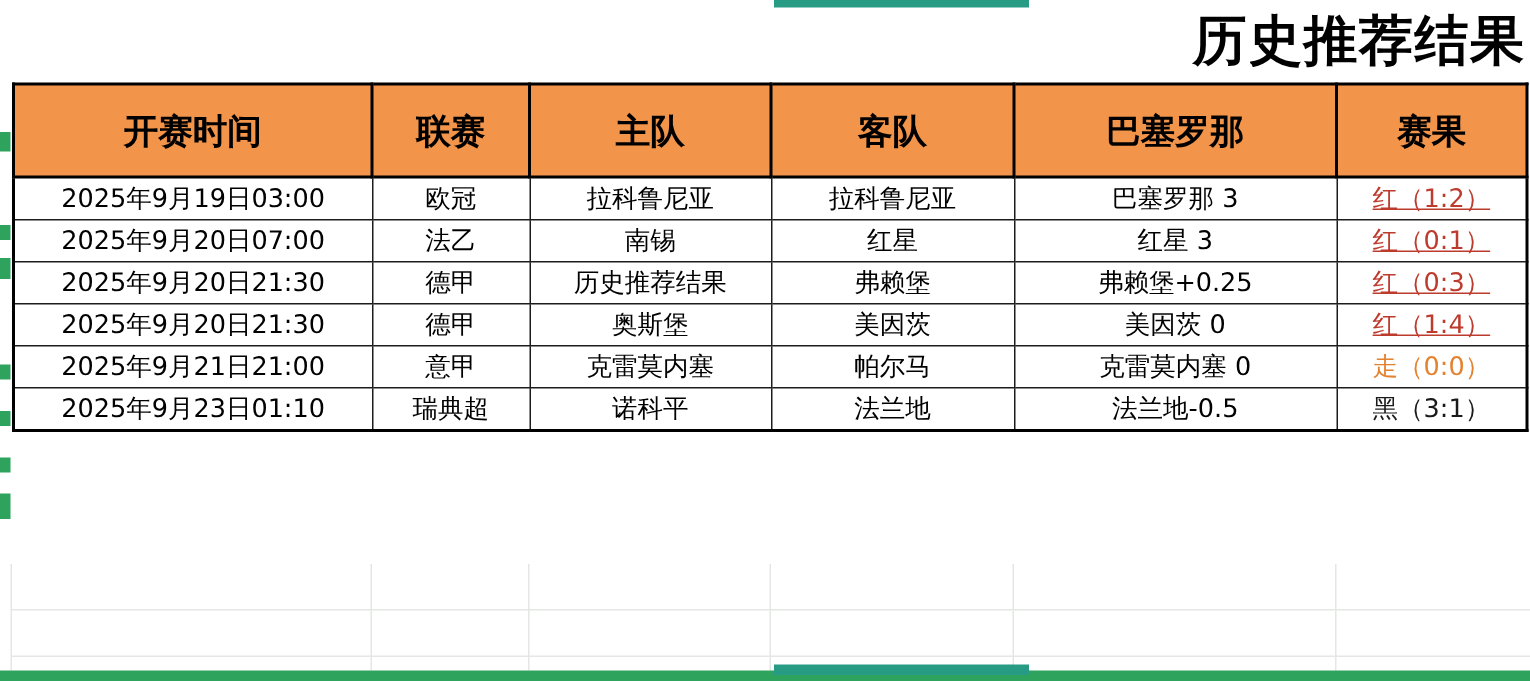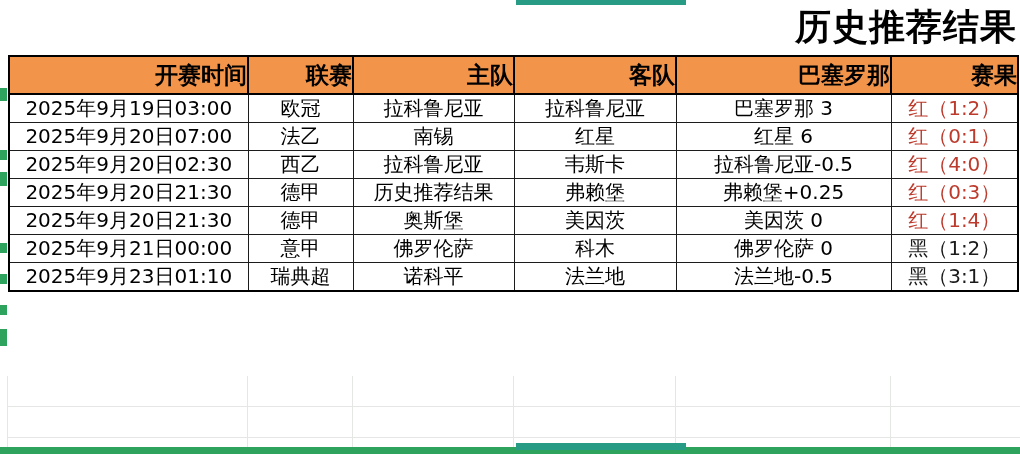--- a/index.html
+++ b/index.html
@@ -25,34 +25,34 @@
     position:absolute; left:8px; top:55px;
     border-collapse:collapse; table-layout:fixed;
     border:2px solid #000;
     background:#fff;
   }
   table.results th {
     background:var(--header-bg);
     border:2.5px solid #000;
     height:36px;
     font-size:23px; font-weight:bold;
-    text-align:right; padding:0;
+    text-align:center; padding:12px;
     white-space:nowrap;
   }
   table.results td {
     border:1.5px solid #1c1c1c;
     height:27px;
-    font-size:20px;
+    font-size:17px;
     text-align:center; vertical-align:middle;
     padding:0 3px;
     white-space:nowrap;
     overflow:hidden;
     margin-left:30px;
   }
-  td.res-red    { color:var(--res-red); }
+  td.res-red    { color:var(--res-red);text-decoration:underline; }
   td.res-orange { color:var(--res-orange); }
   td.res-black  { color:var(--res-black); }
 
   .vline { position:absolute; width:1px; background:#e4e7e4; }
   .hline { position:absolute; height:1px; background:#e4e7e4; }
 
   .sliver { position:absolute; left:0; width:7px; background:var(--sheet-green); }
 
   .green-strip {
     position:absolute; left:0; top:447px; width:1020px; height:7px;
@@ -106,54 +106,46 @@
         <td>拉科鲁尼亚</td>
         <td>拉科鲁尼亚</td>
         <td>巴塞罗那 3</td>
         <td class="res-red">红（1:2）</td>
       </tr>
       <tr>
         <td>2025年9月20日07:00</td>
         <td>法乙</td>
         <td>南锡</td>
         <td>红星</td>
-        <td>红星 6</td>
+        <td>红星 3</td>
         <td class="res-red">红（0:1）</td>
-      </tr>
-      <tr>
-        <td>2025年9月20日02:30</td>
-        <td>西乙</td>
-        <td>拉科鲁尼亚</td>
-        <td>韦斯卡</td>
-        <td>拉科鲁尼亚-0.5</td>
-        <td class="res-red">红（4:0）</td>
       </tr>
       <tr>
         <td>2025年9月20日21:30</td>
         <td>德甲</td>
         <td>历史推荐结果</td>
         <td>弗赖堡</td>
         <td>弗赖堡+0.25</td>
         <td class="res-red">红（0:3）</td>
       </tr>
       <tr>
         <td>2025年9月20日21:30</td>
         <td>德甲</td>
         <td>奥斯堡</td>
         <td>美因茨</td>
         <td>美因茨 0</td>
         <td class="res-red">红（1:4）</td>
       </tr>
       <tr>
-        <td>2025年9月21日00:00</td>
+        <td>2025年9月21日21:00</td>
         <td>意甲</td>
-        <td>佛罗伦萨</td>
-        <td>科木</td>
-        <td>佛罗伦萨 0</td>
-        <td class="res-black">黑（1:2）</td>
+        <td>克雷莫内塞</td>
+        <td>帕尔马</td>
+        <td>克雷莫内塞 0</td>
+        <td class="res-orange">走（0:0）</td>
       </tr>
       <tr>
         <td>2025年9月23日01:10</td>
         <td>瑞典超</td>
         <td>诺科平</td>
         <td>法兰地</td>
         <td>法兰地-0.5</td>
         <td class="res-black">黑（3:1）</td>
       </tr>
     </tbody>

